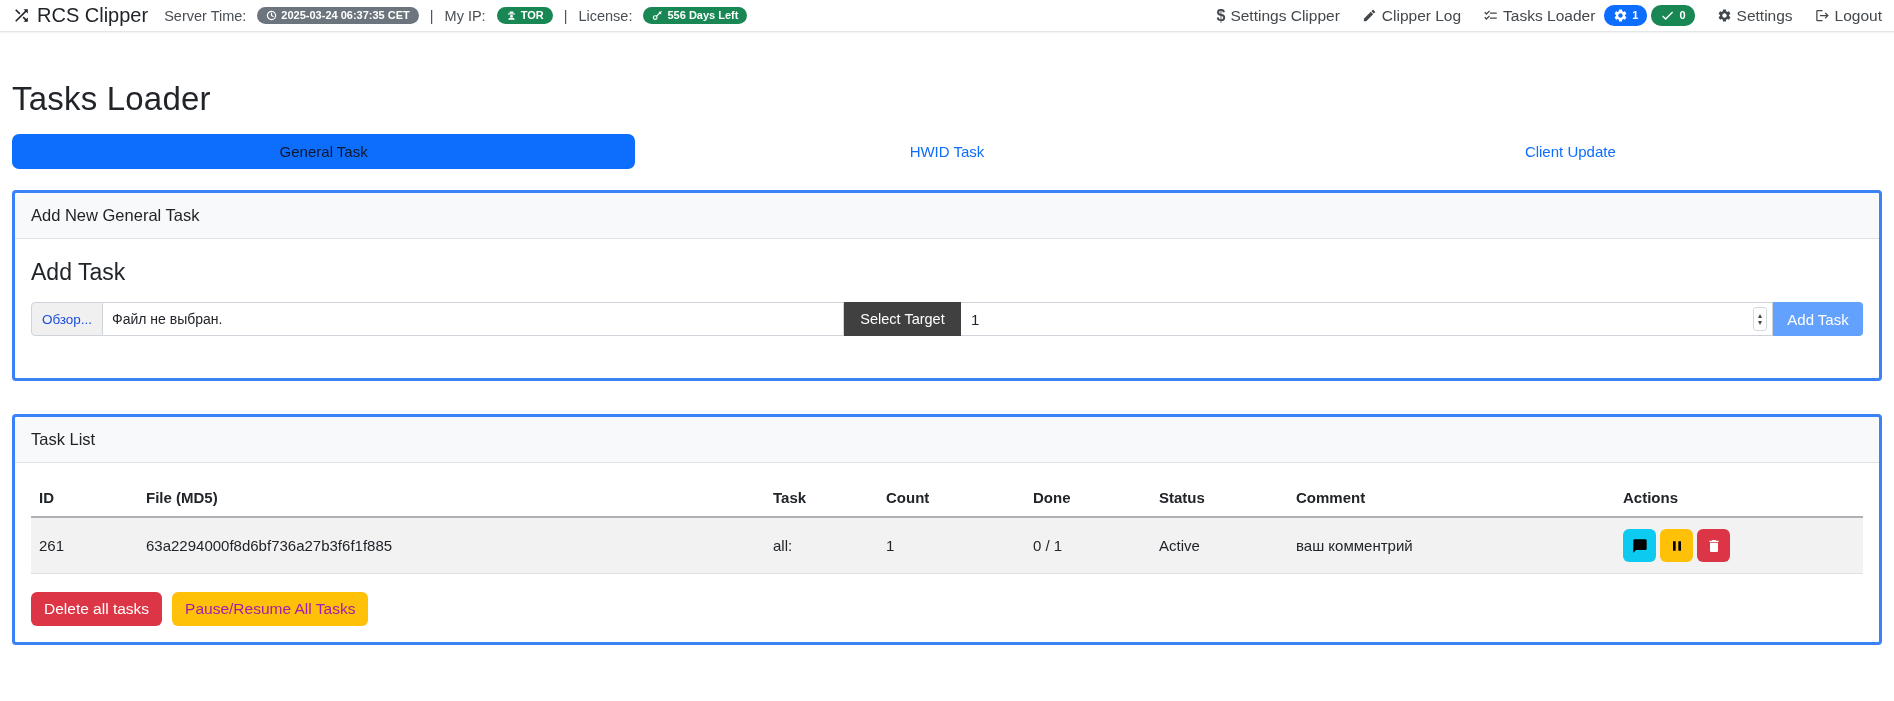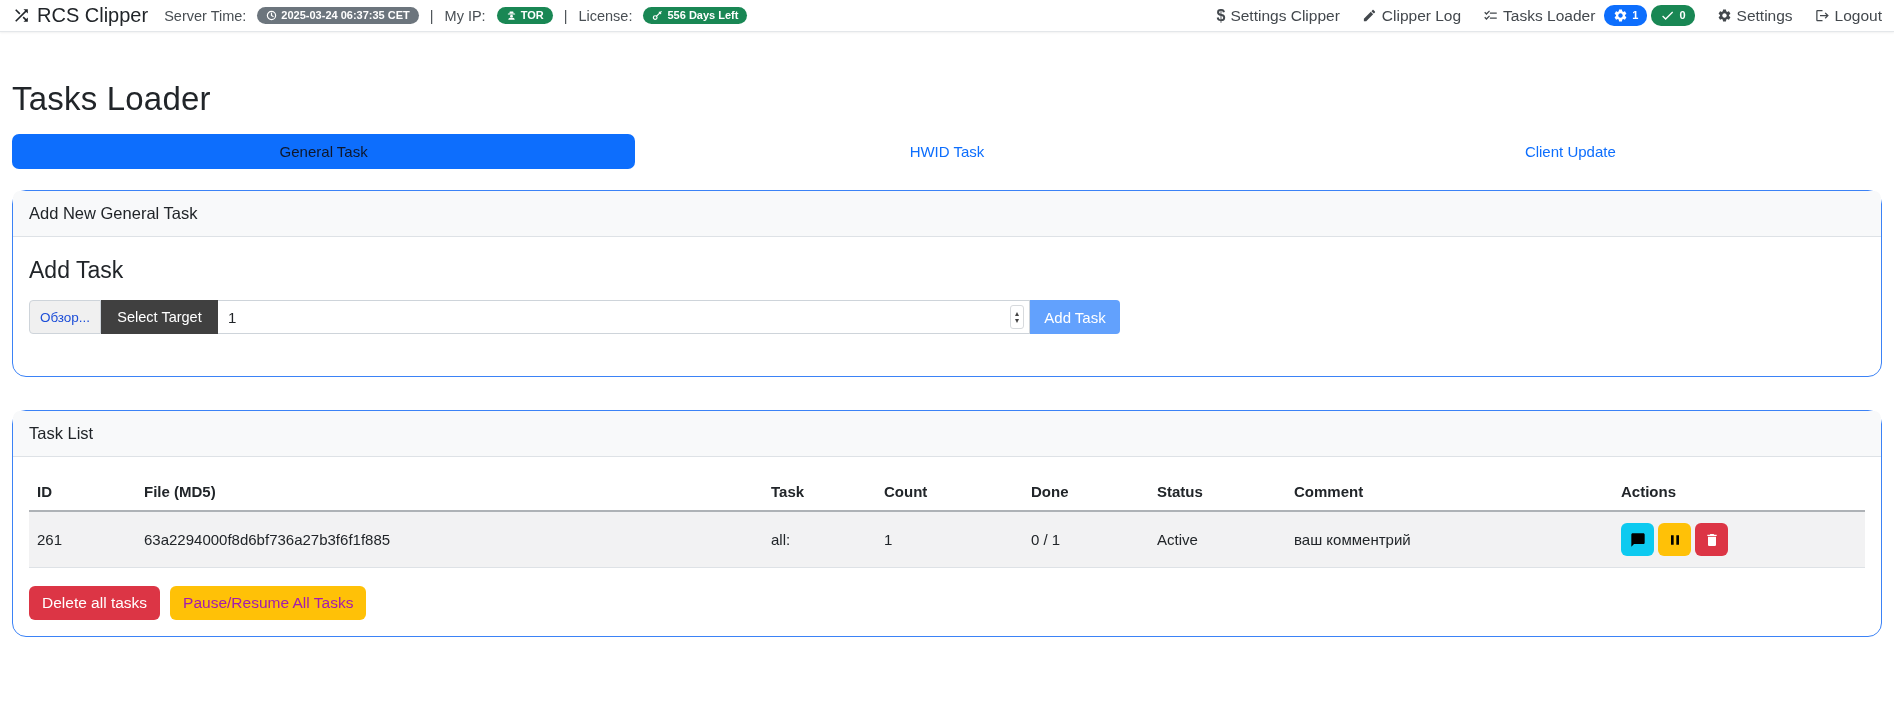--- a/index.html
+++ b/index.html
@@ -27,21 +27,21 @@
   
   .container { padding:0 12px; }
   h1.page-title { font-size:33px; font-weight:500; margin-top:48px; margin-bottom:16px; letter-spacing:.2px; }
 
   
   .tabs { display:flex; }
   .tab { flex:1; text-align:center; padding:9px 0; font-size:15px; color:#0d6efd; cursor:pointer; }
   .tab.active { background:#0d6efd; color:#0f172a; border-radius:7px; }
 
   
-  .card { border:1px solid #3b82f6; border-radius:14px; margin-top:21px; background:#fff; }
+  .card { border:3px solid #3b82f6; border-radius:4px; margin-top:21px; background:#fff; }
   .card-header { background:#f8f9fa; border-bottom:1px solid #dee2e6; padding:13px 16px; font-size:16.5px;
                  border-radius:7px 7px 0 0; }
   .card-body { padding:16px; }
   .card.tasklist { margin-top:33px; }
 
   h4.section-heading { font-size:23px; font-weight:500; margin:4px 0 16px; }
 
   
   .input-group { display:flex; height:34px; margin-bottom:26px; }
   .file-btn { width:72px; background:#f0f0f0; border:1px solid #ced4da; border-radius:4px 0 0 4px;
@@ -182,20 +182,21 @@
     <div class="tab">HWID Task</div>
     <div class="tab">Client Update</div>
   </div>
 
   <div class="card">
     <div class="card-header">Add New General Task</div>
     <div class="card-body">
       <h4 class="section-heading">Add Task</h4>
       <div class="input-group">
         <div class="file-btn">Обзор...</div>
+        <div class="file-text">Файл не выбран.</div>
         <button class="btn-select-target">Select Target</button>
         <div class="number-wrap">
           <input type="text" value="1" style="">
           <div class="spinner"></div>
         </div>
         <button class="btn-add-task">Add Task</button>
       </div>
     </div>
   </div>
 

